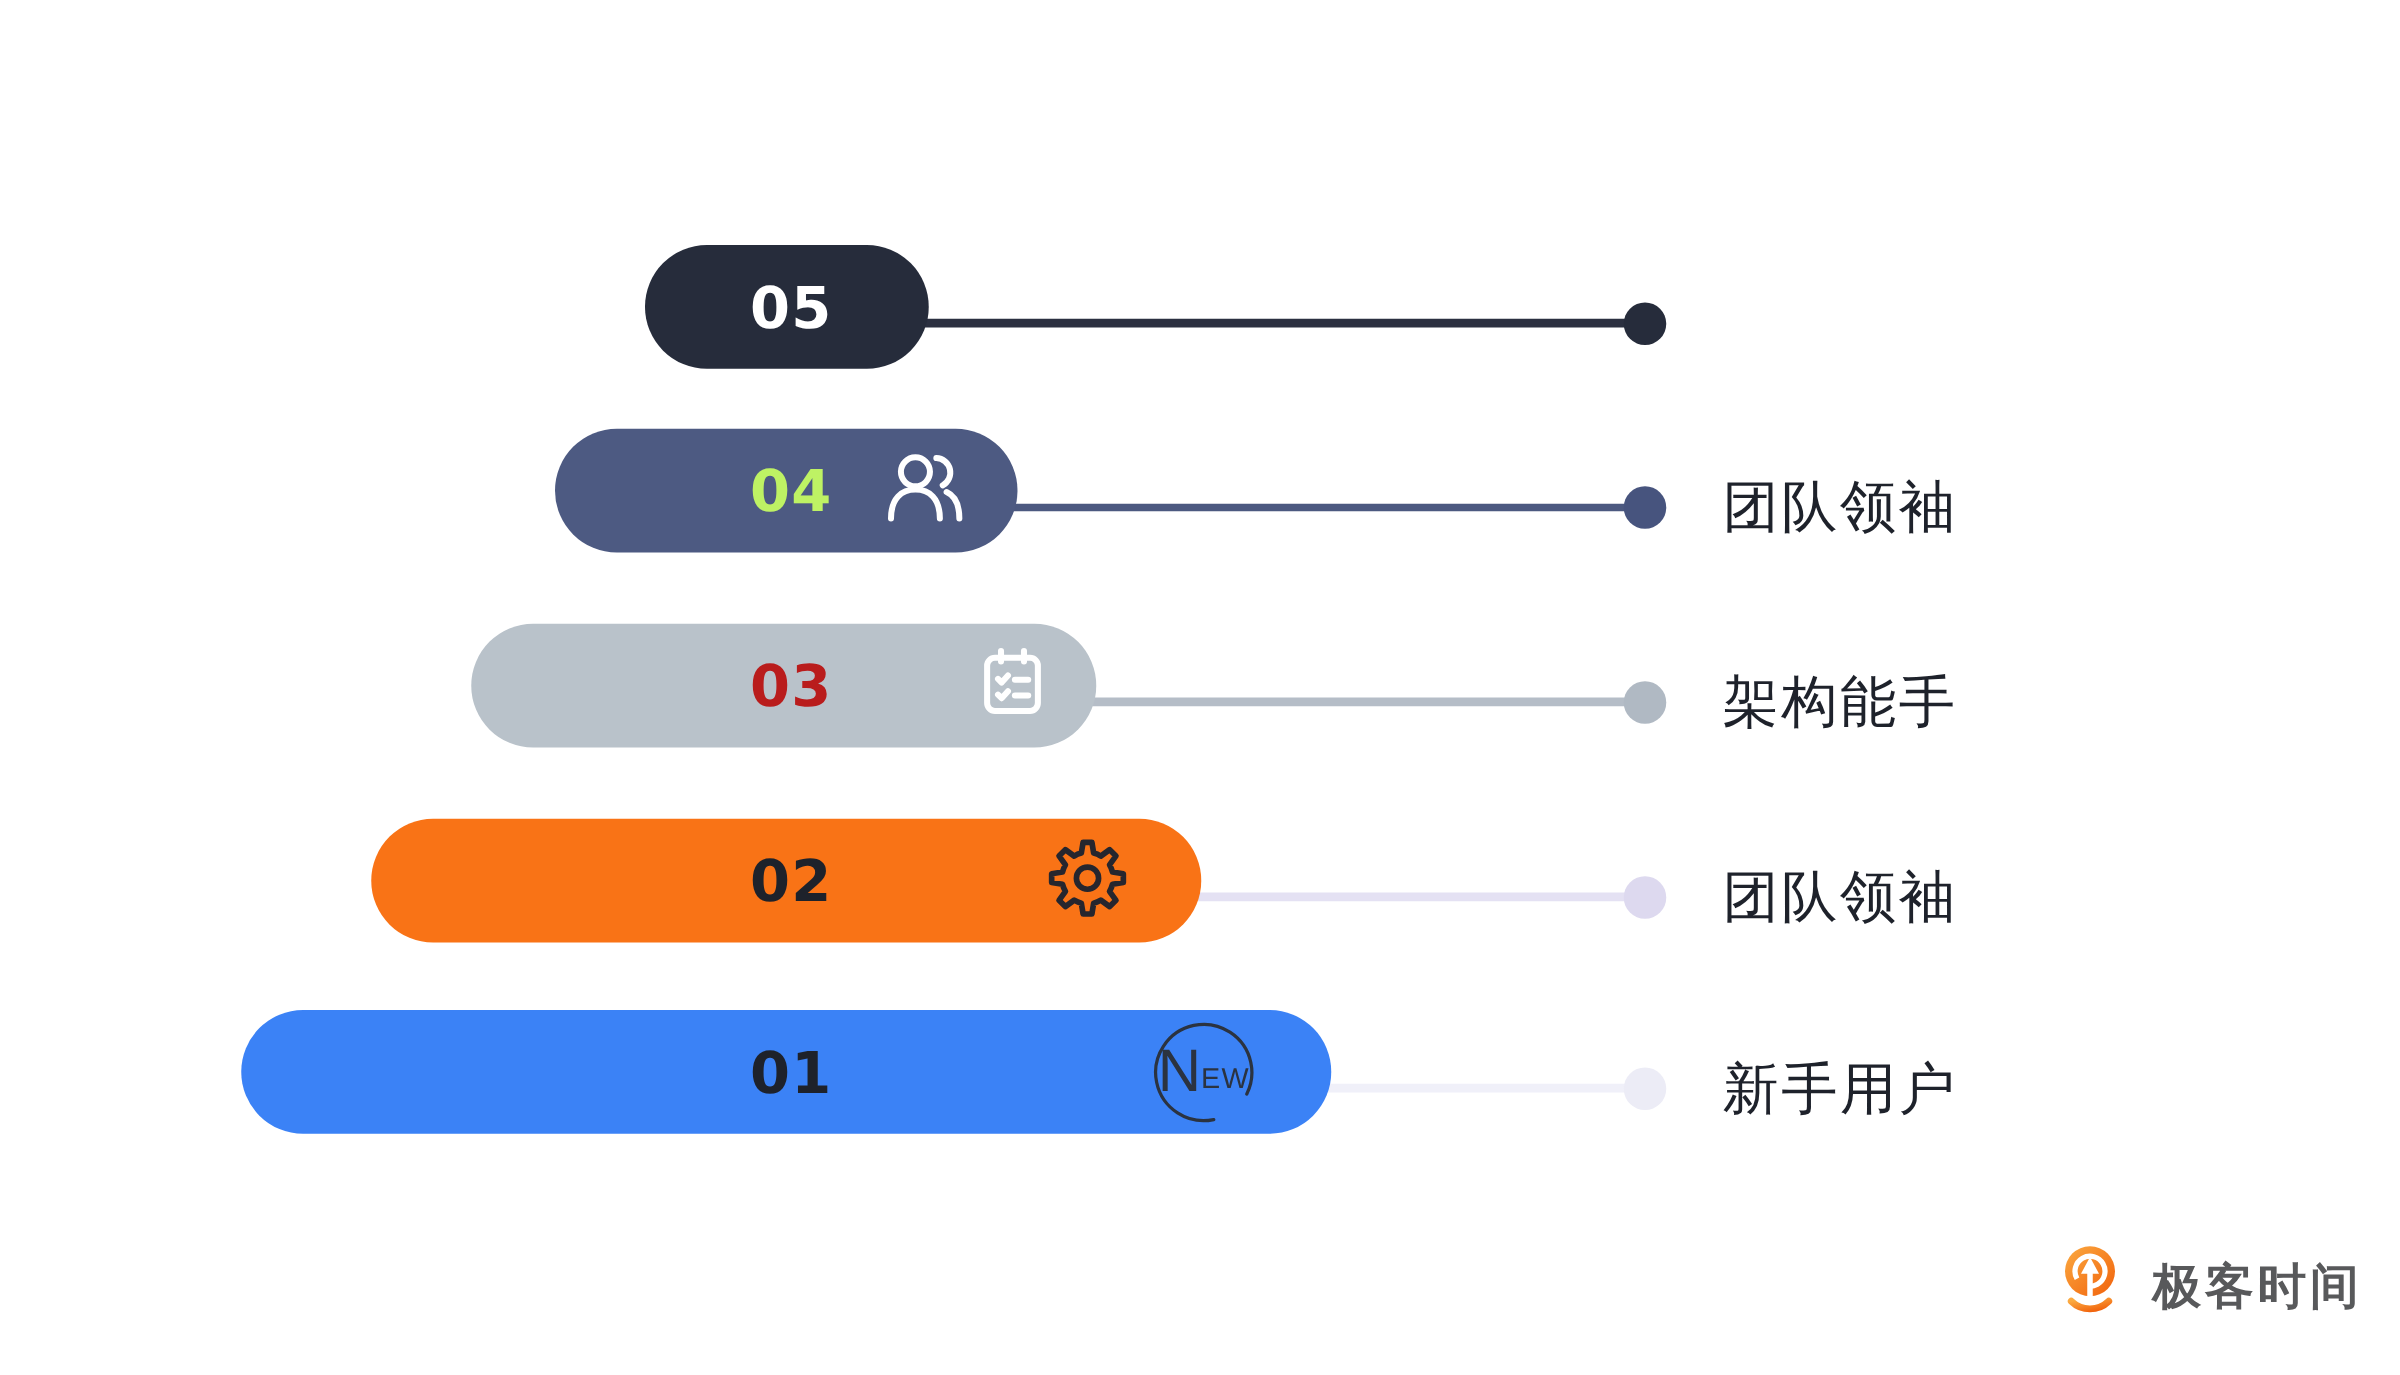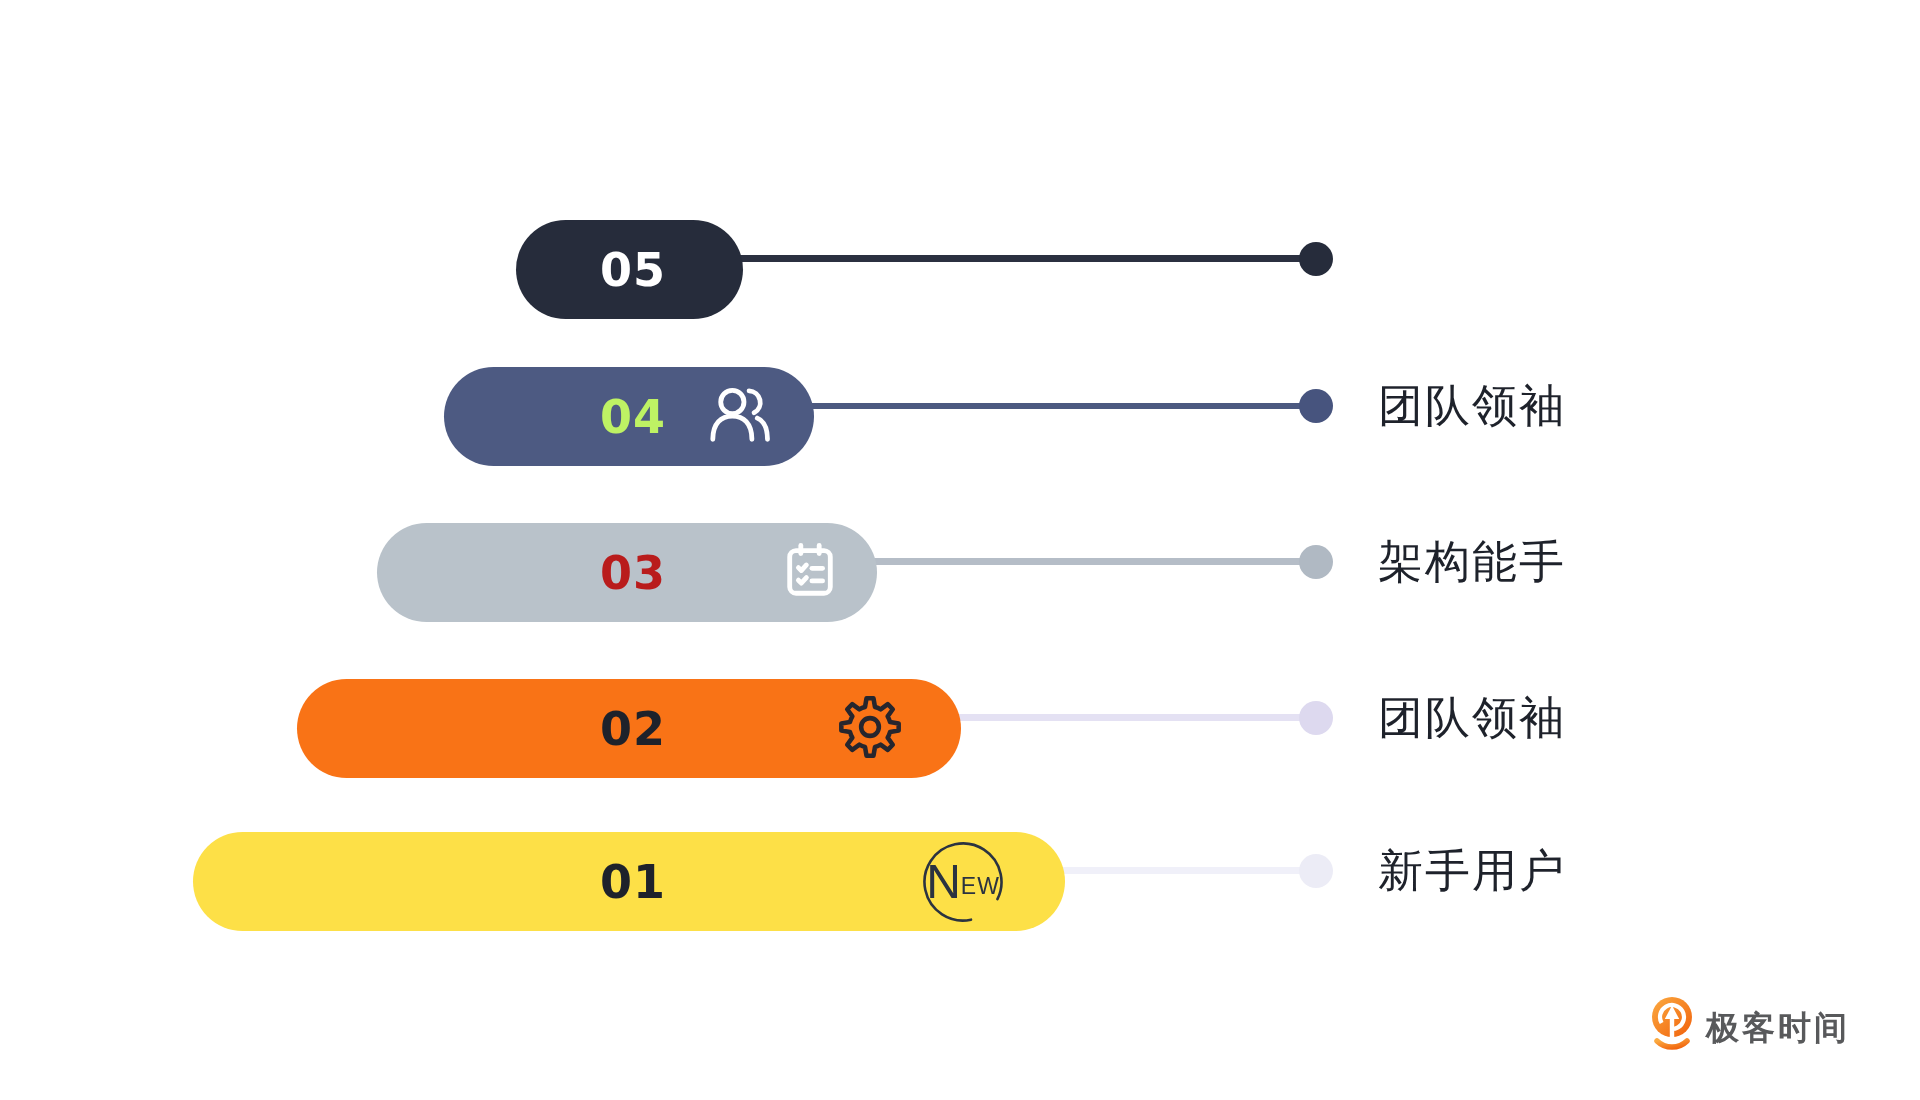--- a/index.html
+++ b/index.html
@@ -4,21 +4,20 @@
 <style>
   html,body{margin:0;padding:0;background:#fff;}
   .stage{
     position:relative;width:1920px;height:1100px;background:#ffffff;overflow:hidden;
     font-family:"Liberation Sans","DejaVu Sans",sans-serif;
   }
   .row{position:absolute;left:0;top:var(--top);width:1920px;height:125px;}
   .pill{
     position:absolute;left:var(--pl);top:0;width:var(--pw);height:99px;
     border-radius:62.5px;
-    margin-top:24px;
   }
   .num{
     position:absolute;left:calc(633px - var(--pl));top:50%;
     transform:translate(-50%,-50%);
     font-size:46px;font-weight:700;letter-spacing:1px;
     font-family:"DejaVu Sans","Liberation Sans",sans-serif;
   }
   .connector{
     position:absolute;top:59px;height:7px;border-radius:4px;
     left:calc(var(--pl) + var(--pw) - 6px);
@@ -34,34 +33,34 @@
   .icon{position:absolute;top:50%;transform:translateY(-50%);}
   
   .r5 .pill{background:#262C3B;} .r5 .num{color:#ffffff;}
   .r5 .connector{background:#2B3040;} .r5 .dot{background:#262C3B;}
   .r4 .pill{background:#4D5A82;} .r4 .num{color:#bef264;}
   .r4 .connector{background:#4C5980;height:6px;top:59.5px;} .r4 .dot{background:#47547E;}
   .r3 .pill{background:#B9C2CA;} .r3 .num{color:#b91c1c;}
   .r3 .connector{background:#B5BDC7;} .r3 .dot{background:#B0B9C3;}
   .r2 .pill{background:#f97316;} .r2 .num{color:#1E222B;}
   .r2 .connector{background:#E4E1F3;} .r2 .dot{background:#DDD9EF;}
-  .r1 .pill{background:#fde047;} .r1 .num{color:#1E222B;}
+  .r1 .pill{background:#3b82f6;} .r1 .num{color:#1E222B;}
   .r1 .connector{background:#F0F0F9;} .r1 .dot{background:#ECECF6;}
   
   .new-badge{width:84px;height:88px;}
   .new-badge .txt{
     position:absolute;left:0;top:0;width:84px;height:88px;
     display:flex;align-items:center;justify-content:center;color:#2B3340;
   }
   .new-badge .n{font-size:48px;font-weight:400;line-height:1;}
   .new-badge .ew{font-size:23px;font-weight:400;letter-spacing:1px;margin-top:10px;}
   
   .logo{position:absolute;left:1650px;top:996px;display:flex;align-items:center;}
   .logo-text{
-    margin-left:12px;font-size:33px;font-weight:600;color:#58595B;
+    margin-left:28px;font-size:39px;font-weight:600;color:#58595B;
     letter-spacing:3px;white-space:nowrap;margin-top:2px;
   }
 </style>
 </head>
 <body>
 
 <div class="stage">
 
   <div class="row r5" style="--top:196px; --pl:516px; --pw:227px;">
     <div class="connector"></div>

